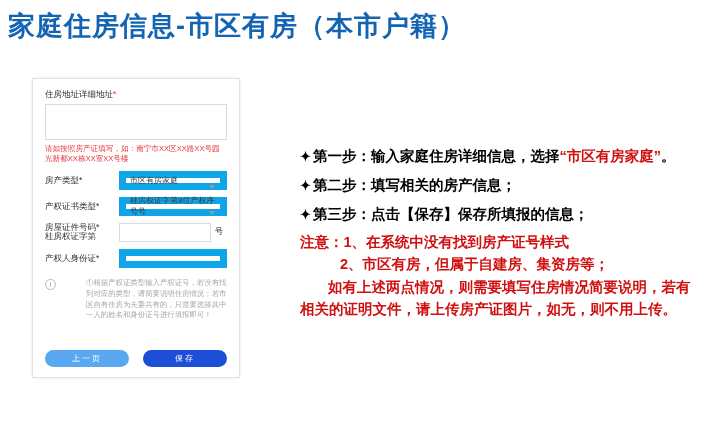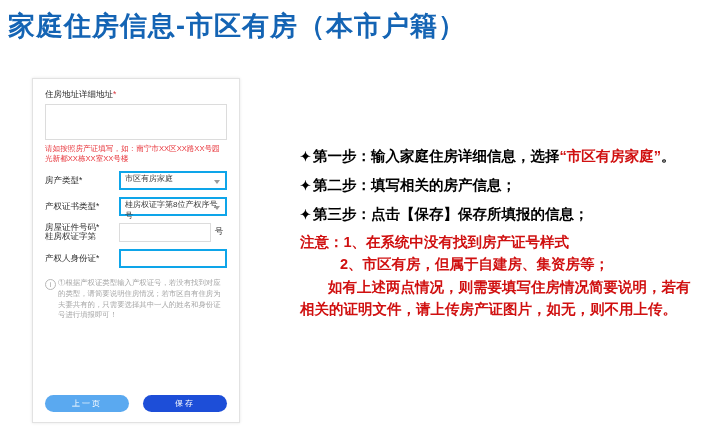--- a/index.html
+++ b/index.html
@@ -24,21 +24,21 @@
     color: #1464b4;
     letter-spacing: 1px;
     white-space: nowrap;
   }
   
   #form-panel {
     position: absolute;
     left: 32px;
     top: 78px;
     width: 208px;
-    height: 345px;
+    height: 300px;
     background: #ffffff;
     border: 1px solid #e2e2e2;
     box-shadow: 0 0 3px rgba(0,0,0,0.10);
     box-sizing: border-box;
     padding: 10px 12px 8px 12px;
   }
   .fld-label {
     font-size: 8.5px;
     color: #2b2b2b;
     margin-bottom: 3px;
@@ -70,26 +70,26 @@
     width: 74px;
     flex: none;
     font-size: 8.5px;
     color: #2b2b2b;
     line-height: 1.2;
     white-space: nowrap;
   }
   .ctrl {
     flex: 1;
     height: 19px;
-    border: 2px solid #0ea5e9;
+    border: 7px solid #0ea5e9;
     box-sizing: border-box;
     background: #fff;
     position: relative;
     display: flex;
-    align-items: flex-start;
+    align-items: center;
     padding: 0 4px;
     font-size: 8px;
     color: #3a3a3a;
   }
   .ctrl.select::after {
     content: "";
     position: absolute;
     right: 5px;
     top: 7px;
     width: 0;
@@ -144,20 +144,21 @@
     text-align: center;
     color: #9a9a9a;
     flex: none;
     margin-right: 2px;
     margin-top: 1px;
   }
   .note .txt {
     font-size: 7.4px;
     color: #a6a6a6;
     line-height: 1.45;
+    margin-left: 28px;
   }
   .btn-row {
     position: absolute;
     left: 12px;
     right: 12px;
     bottom: 10px;
     display: flex;
     justify-content: space-between;
   }
   .btn {

